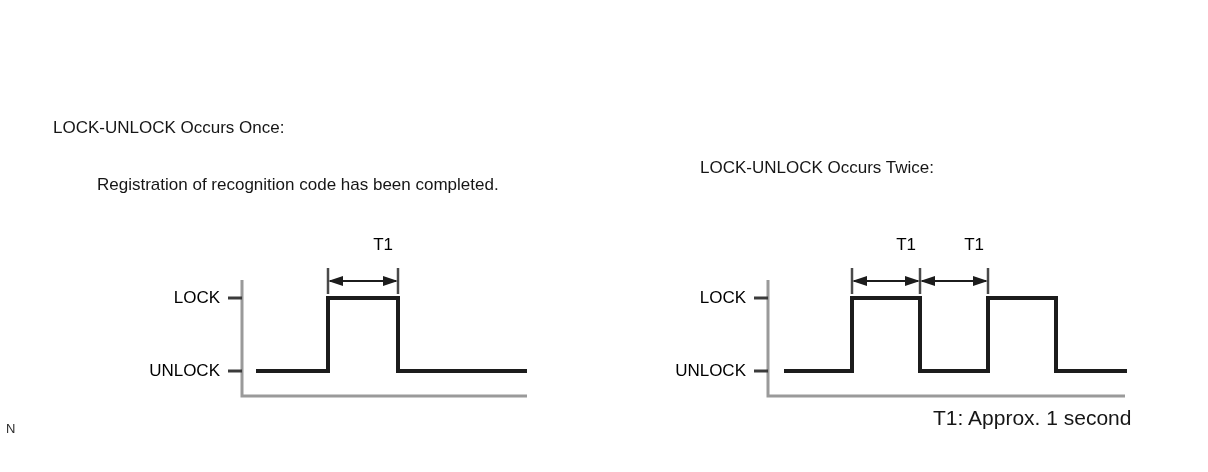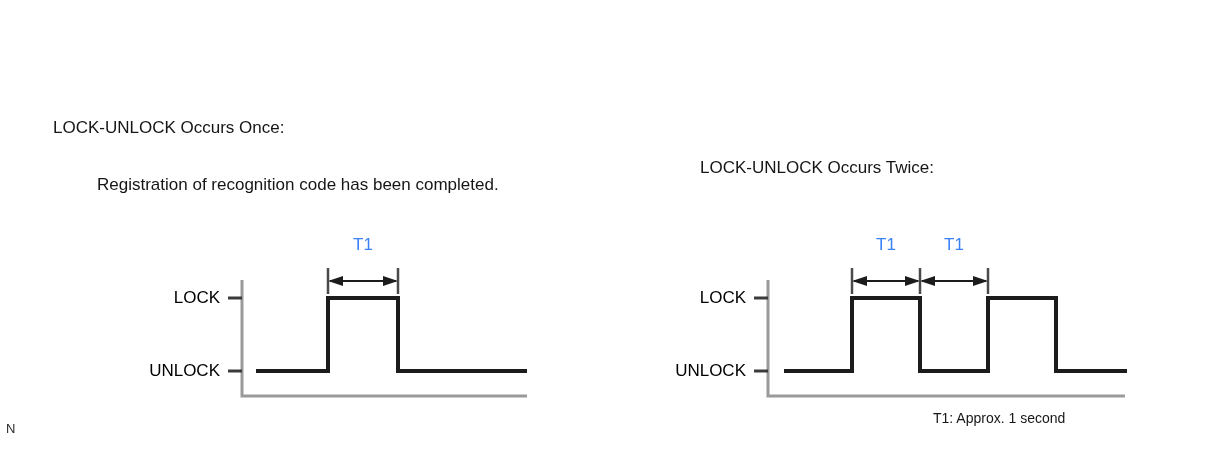--- a/index.html
+++ b/index.html
@@ -63,26 +63,26 @@
     line-height: 20px;
     white-space: nowrap;
     text-align: right;
     color: #000000;
   }
   .dim-label {
     position: absolute;
     font-size: 17px;
     line-height: 20px;
     white-space: nowrap;
-    text-align: center;
-    color: #3b82f6;
+    text-align: right;
+    color: #000000;
   }
   .footnote {
     position: absolute;
-    font-size: 14px;
+    font-size: 21px;
     line-height: 20px;
     white-space: nowrap;
     color: #161616;
   }
   .corner-mark {
     position: absolute;
     left: 6px;
     top: 421px;
     font-size: 13px;
     line-height: 15px;

